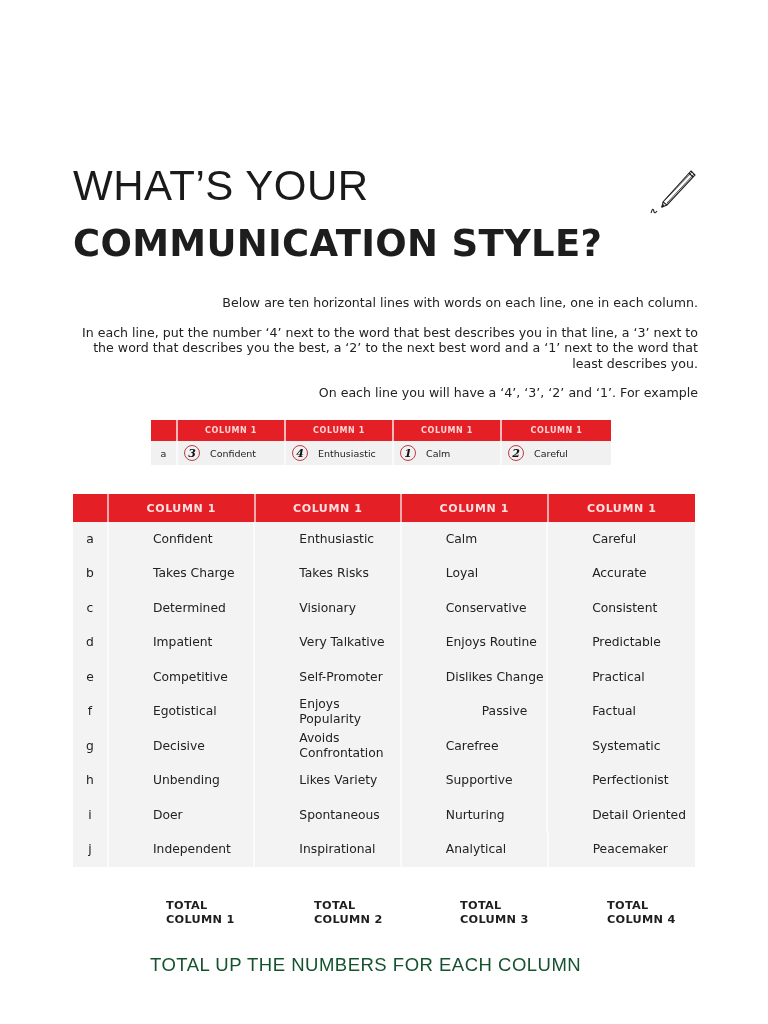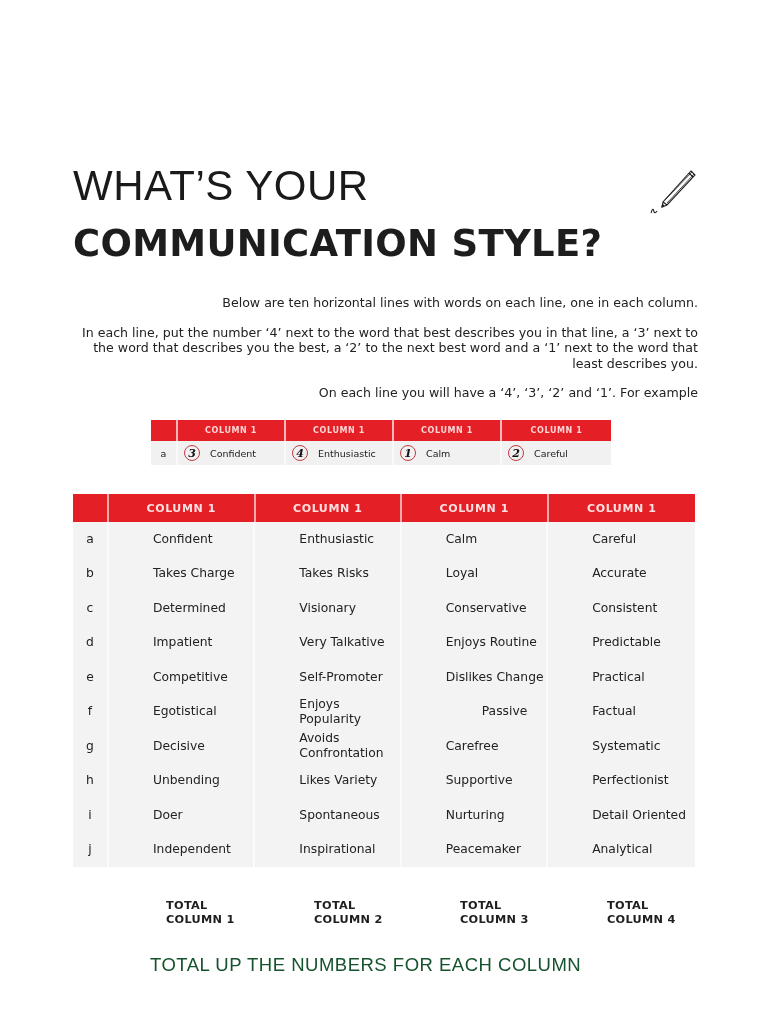--- a/index.html
+++ b/index.html
@@ -254,25 +254,25 @@
         </div>
       </div>
       <div class="mt-row">
         <div class="c-letter">j</div>
         <div class="c-word">
           <span style="display: block; max-width: 100px;">Independent</span>
         </div>
         <div class="c-word">
           <span style="display: block; max-width: 100px;">Inspirational</span>
         </div>
+        <div class="c-word last">
+          <span style="display: block; max-width: 100px;">Analytical</span>
+        </div>
         <div class="c-word">
           <span style="display: block; max-width: 100px;">Peacemaker</span>
-        </div>
-        <div class="c-word last">
-          <span style="display: block; max-width: 100px;">Analytical</span>
         </div>
       </div>
     </div>
 </div>
 
 <div class="totals">
   <div class="total-item" style="left:166px">
     <div>TOTAL</div>
     <div>COLUMN 1</div>
   </div>

